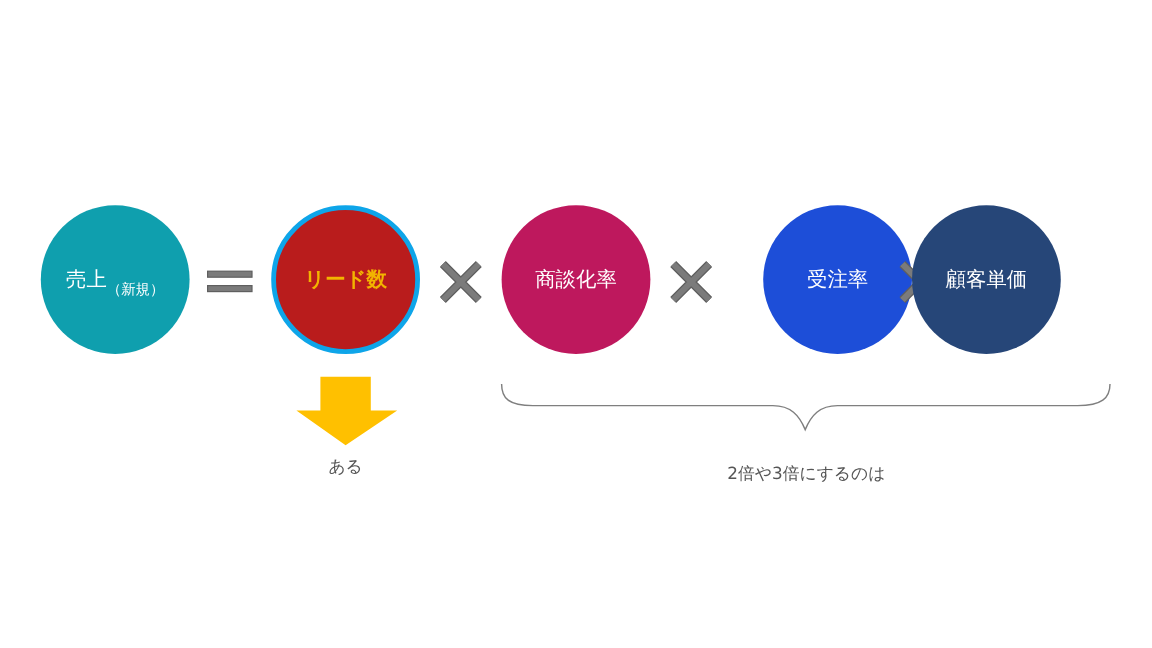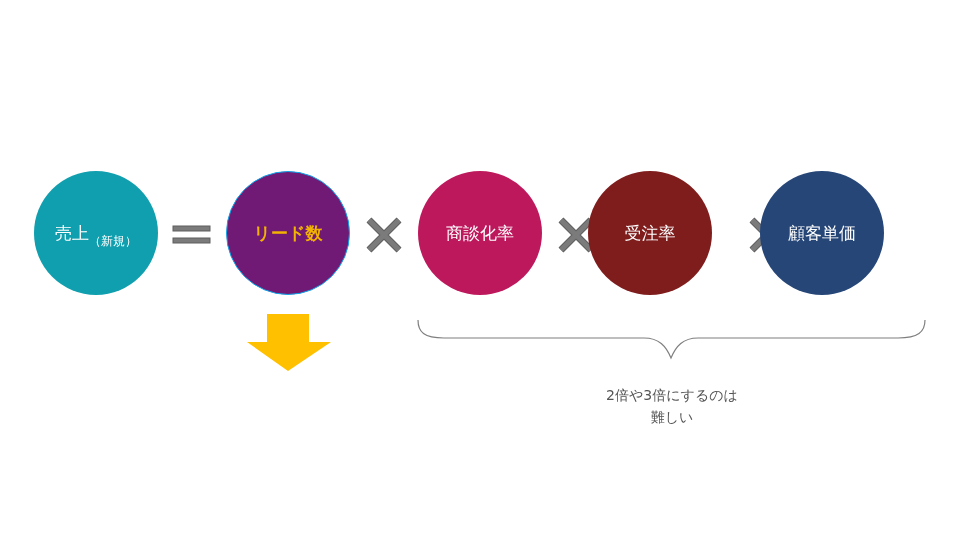--- a/index.html
+++ b/index.html
@@ -8,24 +8,24 @@
     font-family: "DejaVu Sans", "Liberation Sans", sans-serif;
   }
   .circle {
     position: absolute; width: 124px; height: 124px; border-radius: 50%;
     display: flex; flex-direction: row; align-items: center; justify-content: center;
     color: #ffffff; box-sizing: border-box;
   }
   .circle .main { font-size: 17px; line-height: 22px; }
   .circle .sub { font-size: 12px; line-height: 18px; margin-top: 16px; }
   #c1 { left: 34px; top: 171px; background: #0f9fae; }
-  #c2 { left: 226px; top: 171px; background: #701a75; border: 1px solid #0ea5e9; color: #f2b400; }
+  #c2 { left: 226px; top: 171px; background: #b91c1c; border: 4px solid #0ea5e9; color: #f2b400; }
   #c2 .main { font-weight: bold; }
   #c3 { left: 418px; top: 171px; background: #be185d; }
-  #c4 { left: 588px; top: 171px; background: #7f1d1d; }
+  #c4 { left: 636px; top: 171px; background: #1d4ed8; }
   #c5 { left: 760px; top: 171px; background: #264678; }
   .op { position: absolute; }
   .caption {
     position: absolute; color: #555555; font-size: 14px; line-height: 22px; text-align: center;
   }
   #cap1 { left: 198px; top: 378px; width: 180px; }
   #cap2 { left: 560px; top: 364px; width: 224px; margin-top: 20px; }
 </style>
 </head>
 <body>
@@ -73,18 +73,18 @@
 
 <svg class="op" style="left:245px; top:313px;" width="88" height="60">
   <polygon points="22,1 64,1 64,29 86,29 43,58 2,29 22,29" fill="#ffc000"></polygon>
 </svg>
 
 <svg class="op" style="left:414px; top:316px;" width="516" height="46">
   <path d="M4 4 C4 16, 10 22, 30 22 L230 22 C245 22, 252 30, 257 42 C262 30, 269 22, 284 22 L484 22 C504 22, 511 16, 511 4" fill="none" stroke="#7f7f7f" stroke-width="1.2"></path>
 </svg>
 
 <div id="cap1" class="caption">
+  <div>ある</div>
 </div>
 
 <div id="cap2" class="caption">
   <div>2倍や3倍にするのは</div>
-  <div>難しい</div>
 </div>
 
 </body></html>

